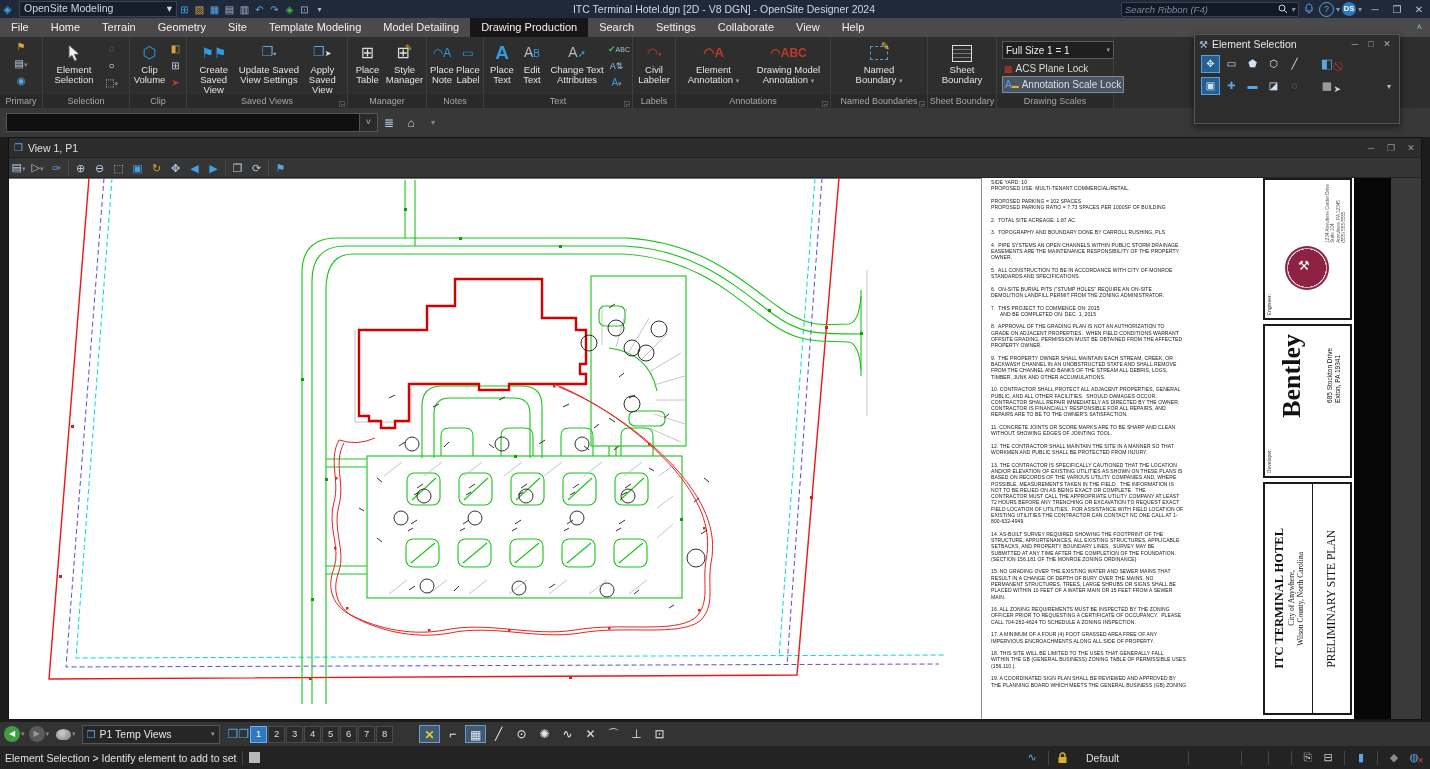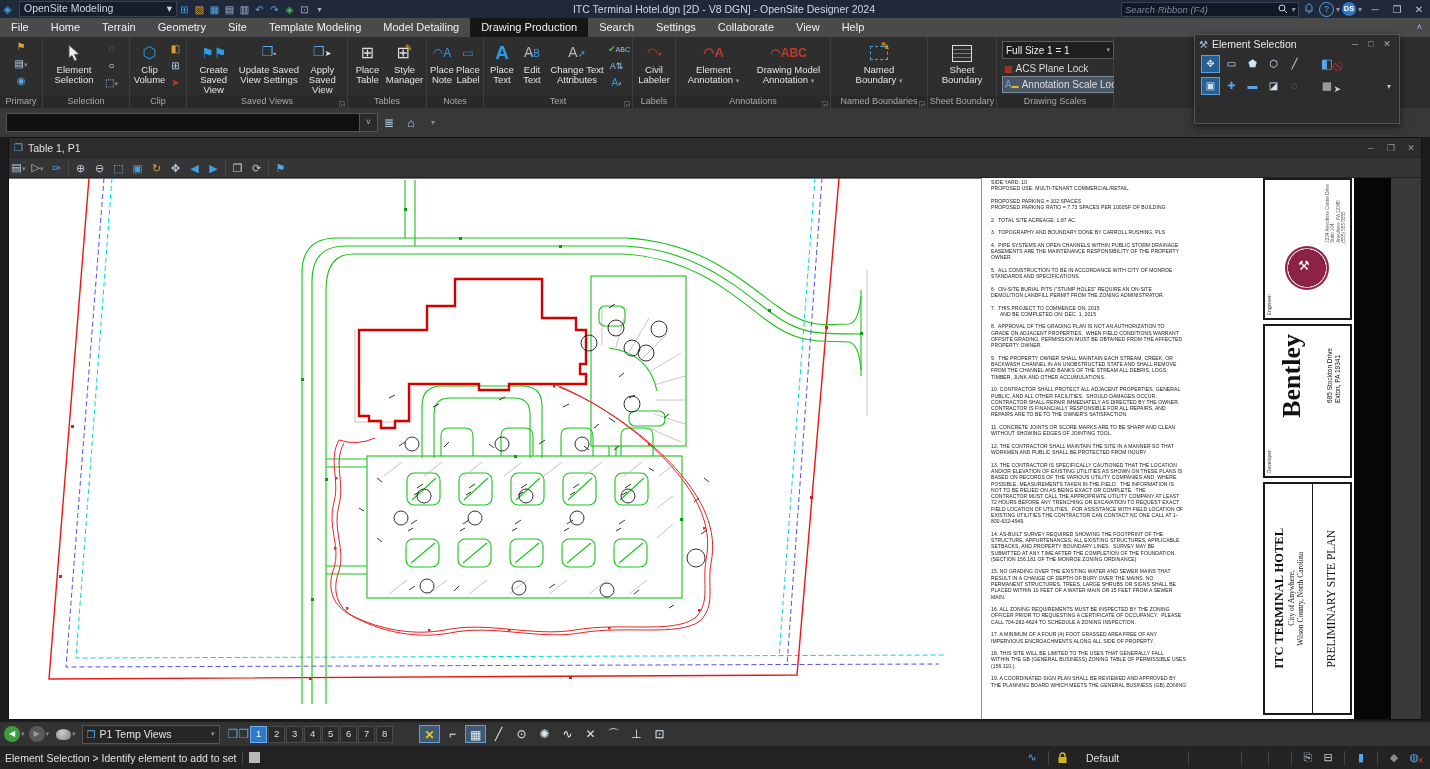--- a/index.html
+++ b/index.html
@@ -1,18 +1,18 @@
 <!DOCTYPE html>
 <html><head>
 <meta charset="utf-8">
 <style>
   html,body{margin:0;padding:0;background:#141414;}
   #stage{position:relative;width:1430px;height:769px;overflow:hidden;background:#1c1c1c;
          font-family:"Liberation Sans",sans-serif;color:#ddd;-webkit-font-smoothing:antialiased;}
-  .abs{position:absolute;}
+  .abs{position:absolute;align-items:center;}
   
   .titlebar{left:0;top:0;width:1430px;height:18px;background:#20293a;font-size:11px;display:flex;align-items:center;}
   .workflow{background:#161d2b;border:1px solid #3a4character;border:1px solid #3a4356;height:14px;line-height:13px;
             padding:0 4px;width:148px;display:flex;justify-content:space-between;color:#cfd6e0;font-size:10.5px;margin-left:4px;}
   .qico{width:15px;text-align:center;font-size:10px;color:#9fb6d8;}
   .ttext{flex:1;text-align:center;color:#cfd6e0;font-size:10.5px;white-space:nowrap;overflow:hidden;}
   .searchbox{width:170px;height:13px;background:#121826;border:1px solid #3a4356;border-radius:2px;
              display:flex;align-items:center;padding:0 3px;font-size:9.5px;color:#7b8699;font-style:italic;}
   .winbtn{width:22px;text-align:center;color:#b9c2d0;font-size:10px;}
   
@@ -217,21 +217,21 @@
           <span>Place Table</span>
         </div>
         <div class="bbtn" style="width:40px;">
           <span class="bico">
               <span style="font-size:16px;color:#ddd;">⊞</span>
               <span class="yellow" style="font-size:9px;margin-left:-5px;margin-top:-10px;">✎</span>
             </span>
           <span>Style Manager</span>
         </div>
       </div>
-      <div class="rlabel">Tables</div>
+      <div class="rlabel">Manager</div>
     </div>
 
     <div class="rgroup" style="width:56px;">
       <div class="rbody">
         <div class="bbtn" style="width:26px;">
           <span class="bico">
               <span class="blue" style="font-size:12px;">◠A</span>
             </span>
           <span>Place Note</span>
         </div>
@@ -382,21 +382,21 @@
       <span class="tico" style="color:#58a6e8;">◌</span>
       <span class="bigico"><span style="color:#9a9a9a;">◼</span><span style="position:absolute;right:-3px;bottom:-3px;color:#cfcfcf;font-size:9px;">➤</span></span>
       <span style="flex:1"></span>
       <span style="color:#bbb;font-size:8px;margin-right:2px;">▾</span>
     </div>
   </div>
 
   <div class="abs viewwin">
     <div class="vtitle">
       <span style="color:#58a6e8;margin:0 5px;font-size:10px;">❐</span>
-      <span style="flex:1;">Table 1, P1</span>
+      <span style="flex:1;">View 1, P1</span>
       <span style="width:20px;text-align:center;color:#999;font-size:9px;">─</span>
       <span style="width:20px;text-align:center;color:#999;font-size:9px;">❐</span>
       <span style="width:20px;text-align:center;color:#999;font-size:9px;">✕</span>
     </div>
     <div class="vtools">
       <span class="vico">▤<span style="font-size:7px;color:#888;">▾</span></span>
       <span class="vico">▷<span style="font-size:7px;color:#888;">▾</span></span>
       <span class="vico" style="color:#58a6e8;">✑</span>
       <span class="vsep"></span>
       <span class="vico">⊕</span>

